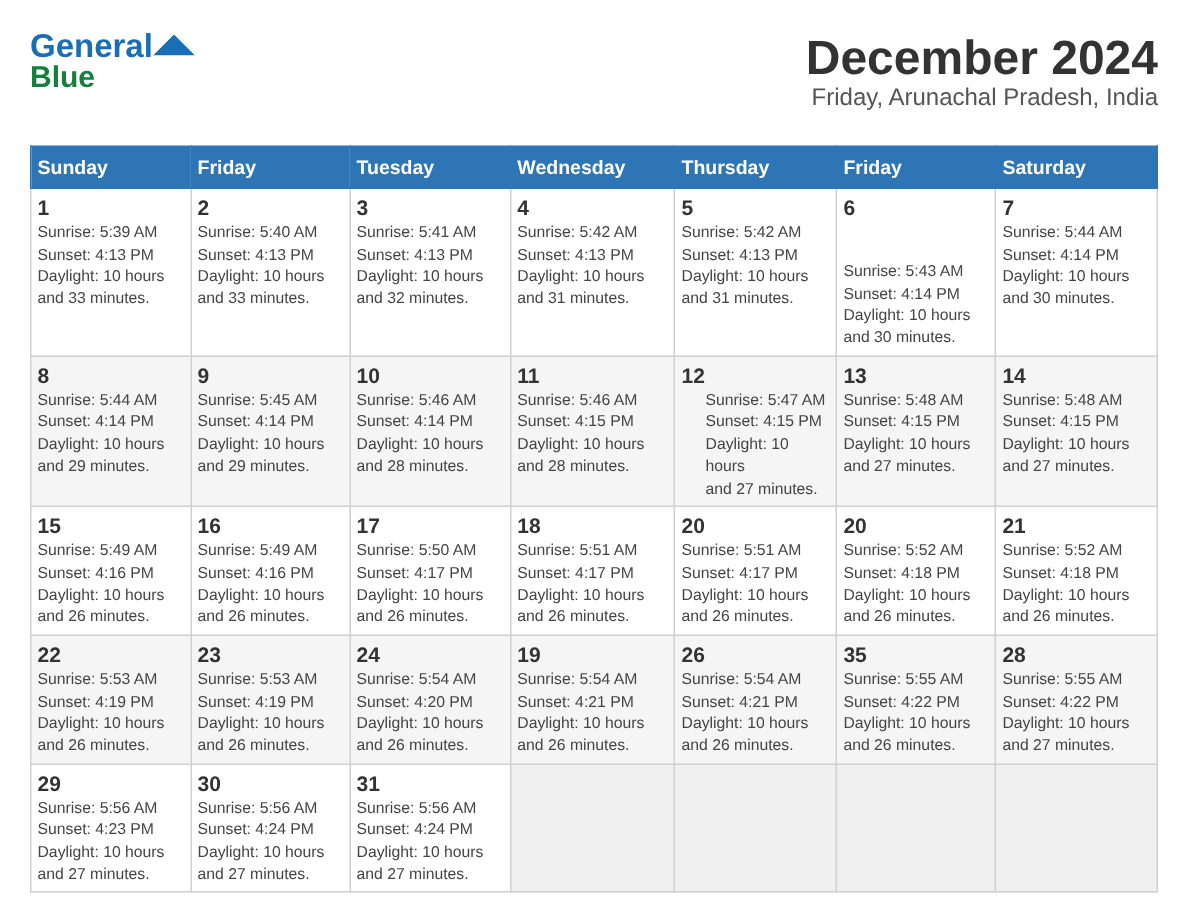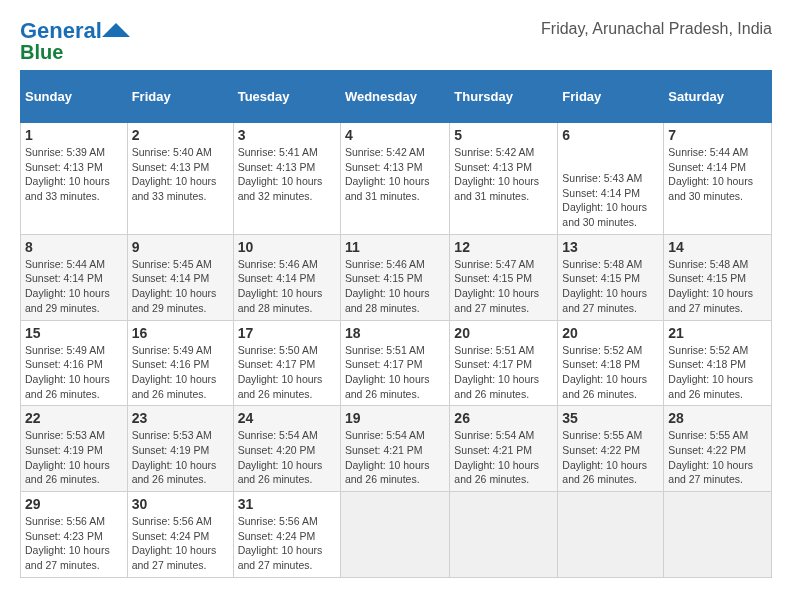--- a/index.html
+++ b/index.html
@@ -7,21 +7,21 @@
       font-family: Arial, sans-serif;
       background: #fff;
       width: 792px;
       min-height: 612px;
       padding: 20px;
     }
     .header {
       display: flex;
       justify-content: space-between;
       align-items: flex-start;
-      margin-bottom: 8px;
+      margin-bottom: 22px;
     }
     .logo {
       display: flex;
       flex-direction: column;
       align-items: flex-start;
     }
     .logo-text {
       font-size: 22px;
       font-weight: bold;
       color: #333;
@@ -46,21 +46,21 @@
       color: #555;
     }
     .calendar {
       width: 100%;
       border-collapse: collapse;
       font-size: 11px;
     }
     .calendar thead th {
       background-color: #2e75b6;
       color: #fff;
-      padding: 18px 4px;
+      padding: 6px 4px;
       text-align: left;
       font-size: 13px;
       font-weight: bold;
       border: 1px solid #2e75b6;
     }
     .calendar tbody td {
       vertical-align: top;
       padding: 4px 4px;
       border: 1px solid #d0d0d0;
       background: #fff;
@@ -93,20 +93,21 @@
   <div class="logo">
     <div style="display:flex;align-items:center;">
       <span class="logo-text"><span class="blue">General</span></span>
       <svg class="logo-arrow" viewBox="0 0 28 14">
         <polygon points="0,14 14,0 28,14" fill="#1a6eb5"></polygon>
       </svg>
     </div>
     <span class="logo-text" style="color:#15803d;font-size:20px;">Blue</span>
   </div>
   <div class="title-block">
+    <div class="main-title">December 2024</div>
     <div class="subtitle">Friday, Arunachal Pradesh, India</div>
   </div>
 </div>
 
 <table class="calendar">
   <thead>
     <tr id="header-row">
         <th>Sunday</th>
         <th>Friday</th>
         <th>Tuesday</th>
@@ -192,21 +193,21 @@
         </td>
         <td>
           <span class="day-num">11</span>
           <div class="day-info" style="white-space: pre-line;">Sunrise: 5:46 AM
 Sunset: 4:15 PM
 Daylight: 10 hours
 and 28 minutes.</div>
         </td>
         <td>
           <span class="day-num">12</span>
-          <div class="day-info" style="white-space: pre-line;">Sunrise: 5:47 AM
+          <div class="day-info" style="white-space: pre-line; margin-left: 16px;">Sunrise: 5:47 AM
 Sunset: 4:15 PM
 Daylight: 10 hours
 and 27 minutes.</div>
         </td>
         <td>
           <span class="day-num">13</span>
           <div class="day-info" style="white-space: pre-line;">Sunrise: 5:48 AM
 Sunset: 4:15 PM
 Daylight: 10 hours
 and 27 minutes.</div>

